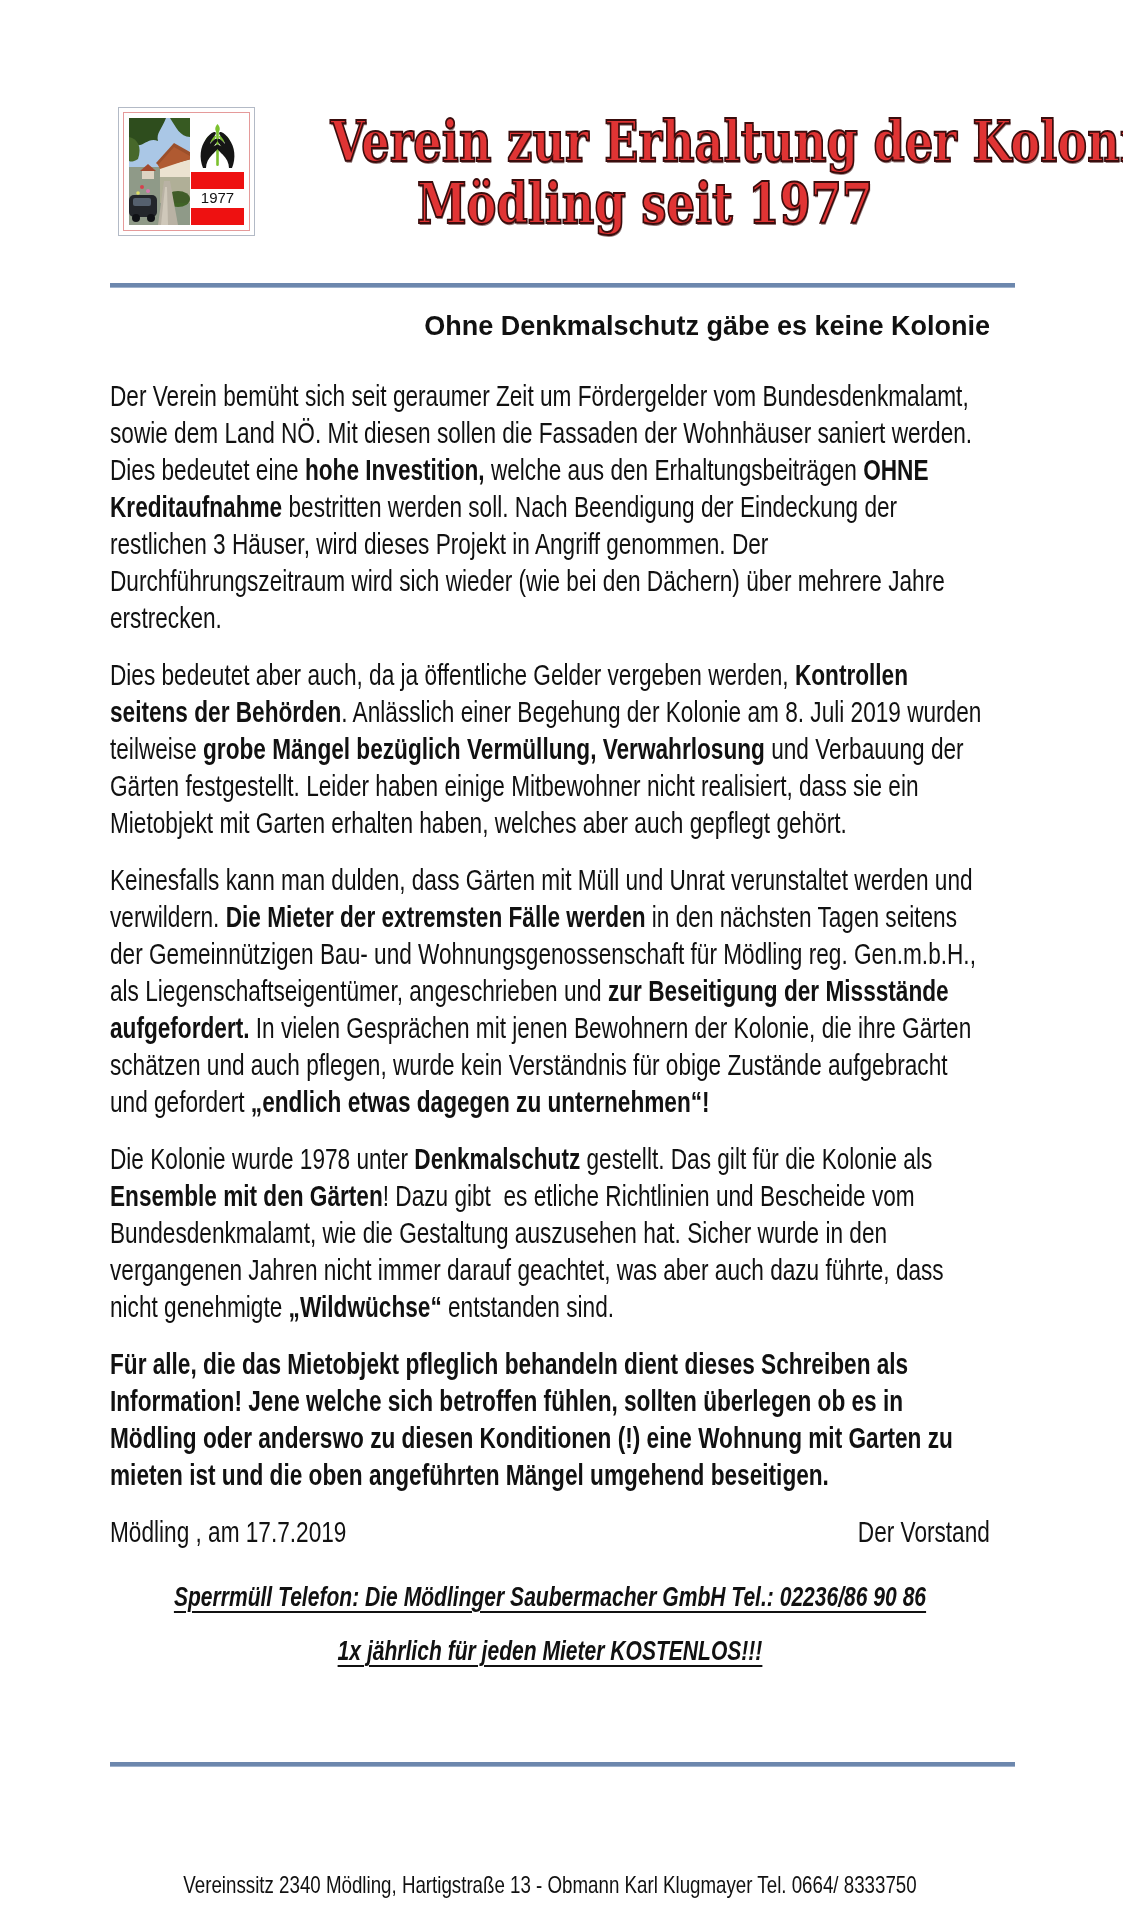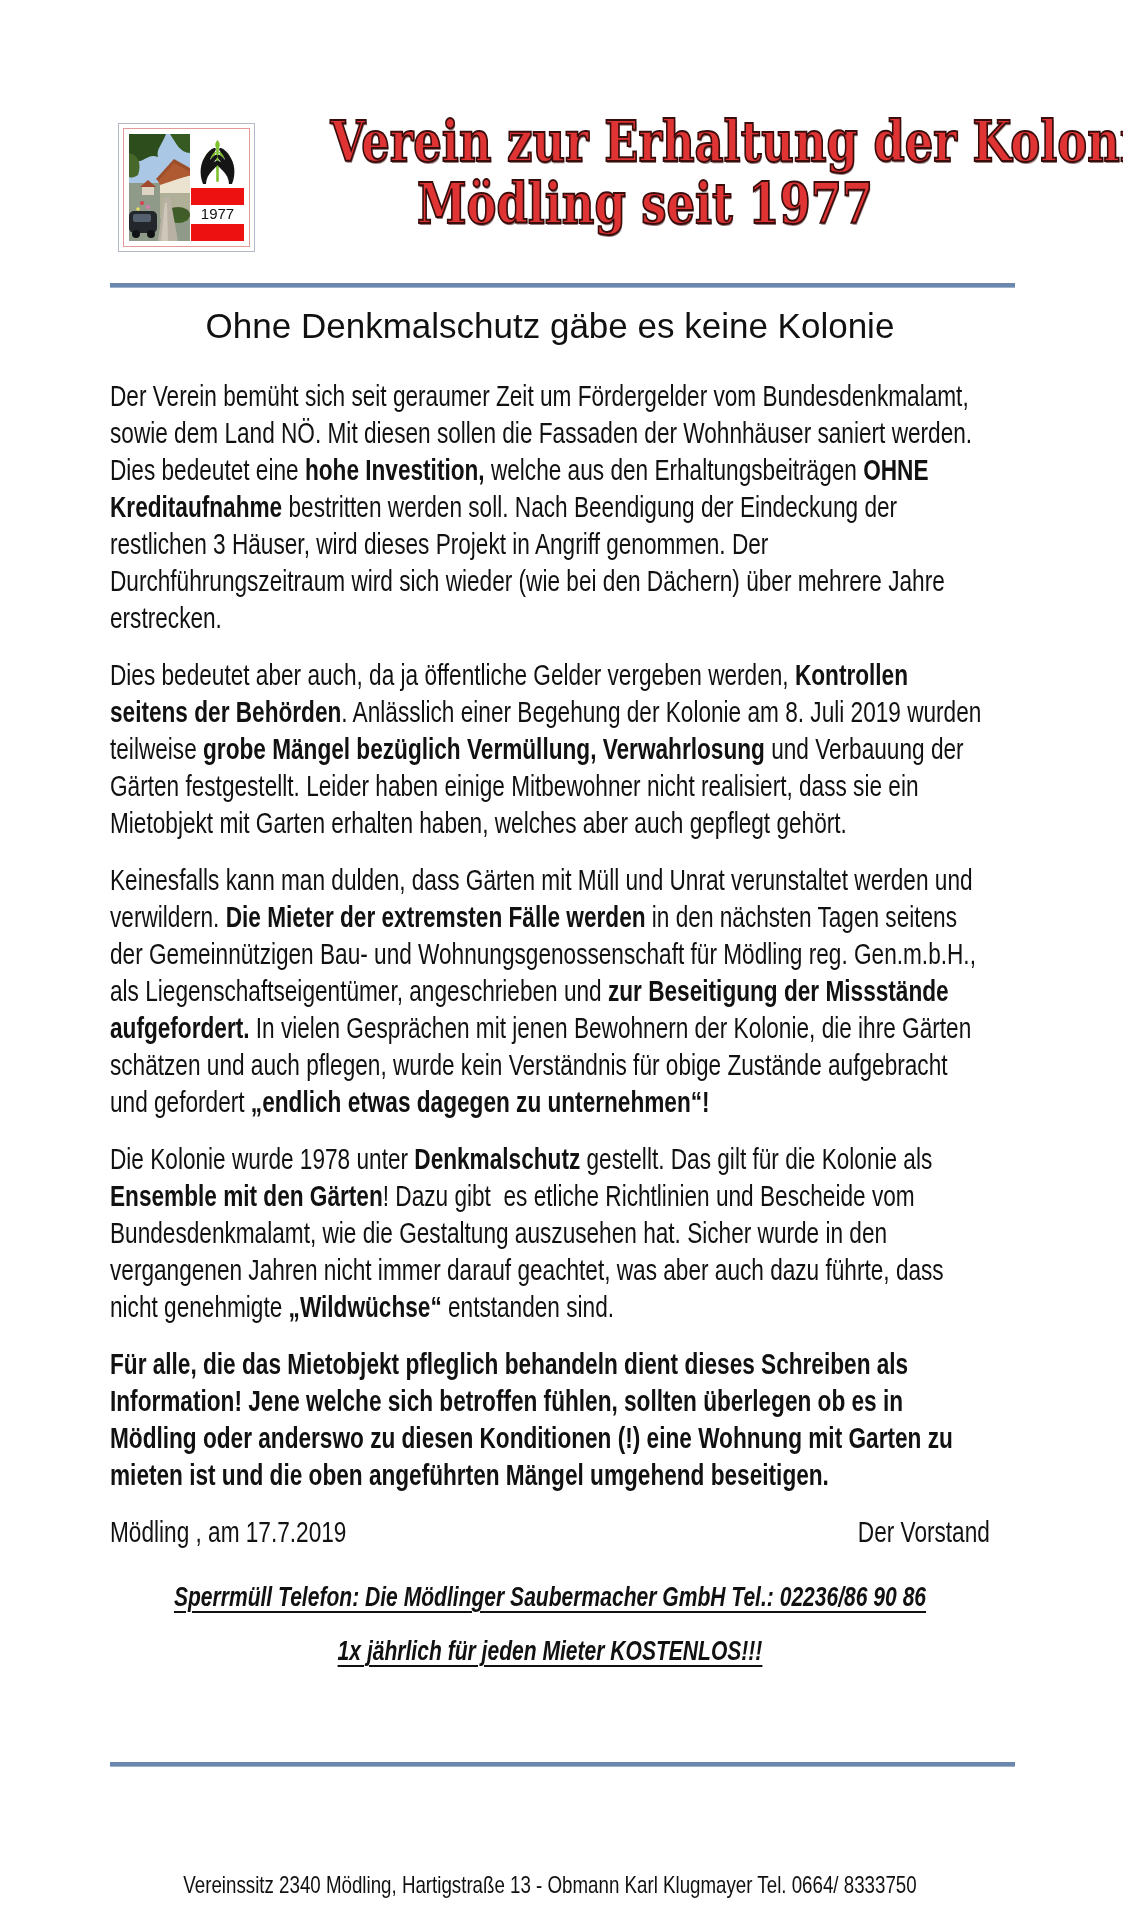--- a/index.html
+++ b/index.html
@@ -6,42 +6,42 @@
   .page{
     position:relative;
     width:1123px;height:1920px;
     background:#ffffff;
     font-family:"Liberation Sans",sans-serif;
     color:#111;
     overflow:hidden;
     margin:0 auto;
   }
   
-  .logo-box{position:absolute;left:110px;top:123px;width:137px;height:97px;padding-left:8px;}
+  .logo-box{position:absolute;left:110px;top:107px;width:137px;height:97px;padding-left:8px;}
   .title-block{position:absolute;left:252px;top:110px;width:786px;}
   .title-line{
     font-family:"DejaVu Serif",serif;
     font-weight:bold;
     font-size:56px;line-height:62px;
     text-align:center;white-space:nowrap;
     color:#e03434;
     -webkit-text-stroke:2px #3a0d0d;
     text-shadow:1px 2px 0 rgba(58,13,13,.55);
     transform:scaleX(.8);transform-origin:50% 0;
   }
   .rule-top{
     position:absolute;left:110px;top:283px;width:905px;height:4px;
     background:#6c87ad;border-bottom:1px solid #9fb2cc;
     box-shadow:0 9px 0 -7px #ccd8ea;
   }
   
   .content{position:absolute;left:110px;top:304px;width:880px;}
   .doc-heading{
-    font-size:35px;font-weight:normal;line-height:44px;
-    text-align:center;letter-spacing:0;
+    font-size:27px;font-weight:bold;line-height:44px;
+    text-align:right;letter-spacing:0;
     margin:0 0 0 0;
   }
   .bodytext{margin-top:30px;}
   .condensed{width:1128px;transform:scaleX(.78);transform-origin:0 0;}
   .condensed-center{
     width:1128px;margin-left:-124px;
     transform:scaleX(.78);transform-origin:50% 0;
     text-align:center;white-space:nowrap;
   }
   .body-para{

